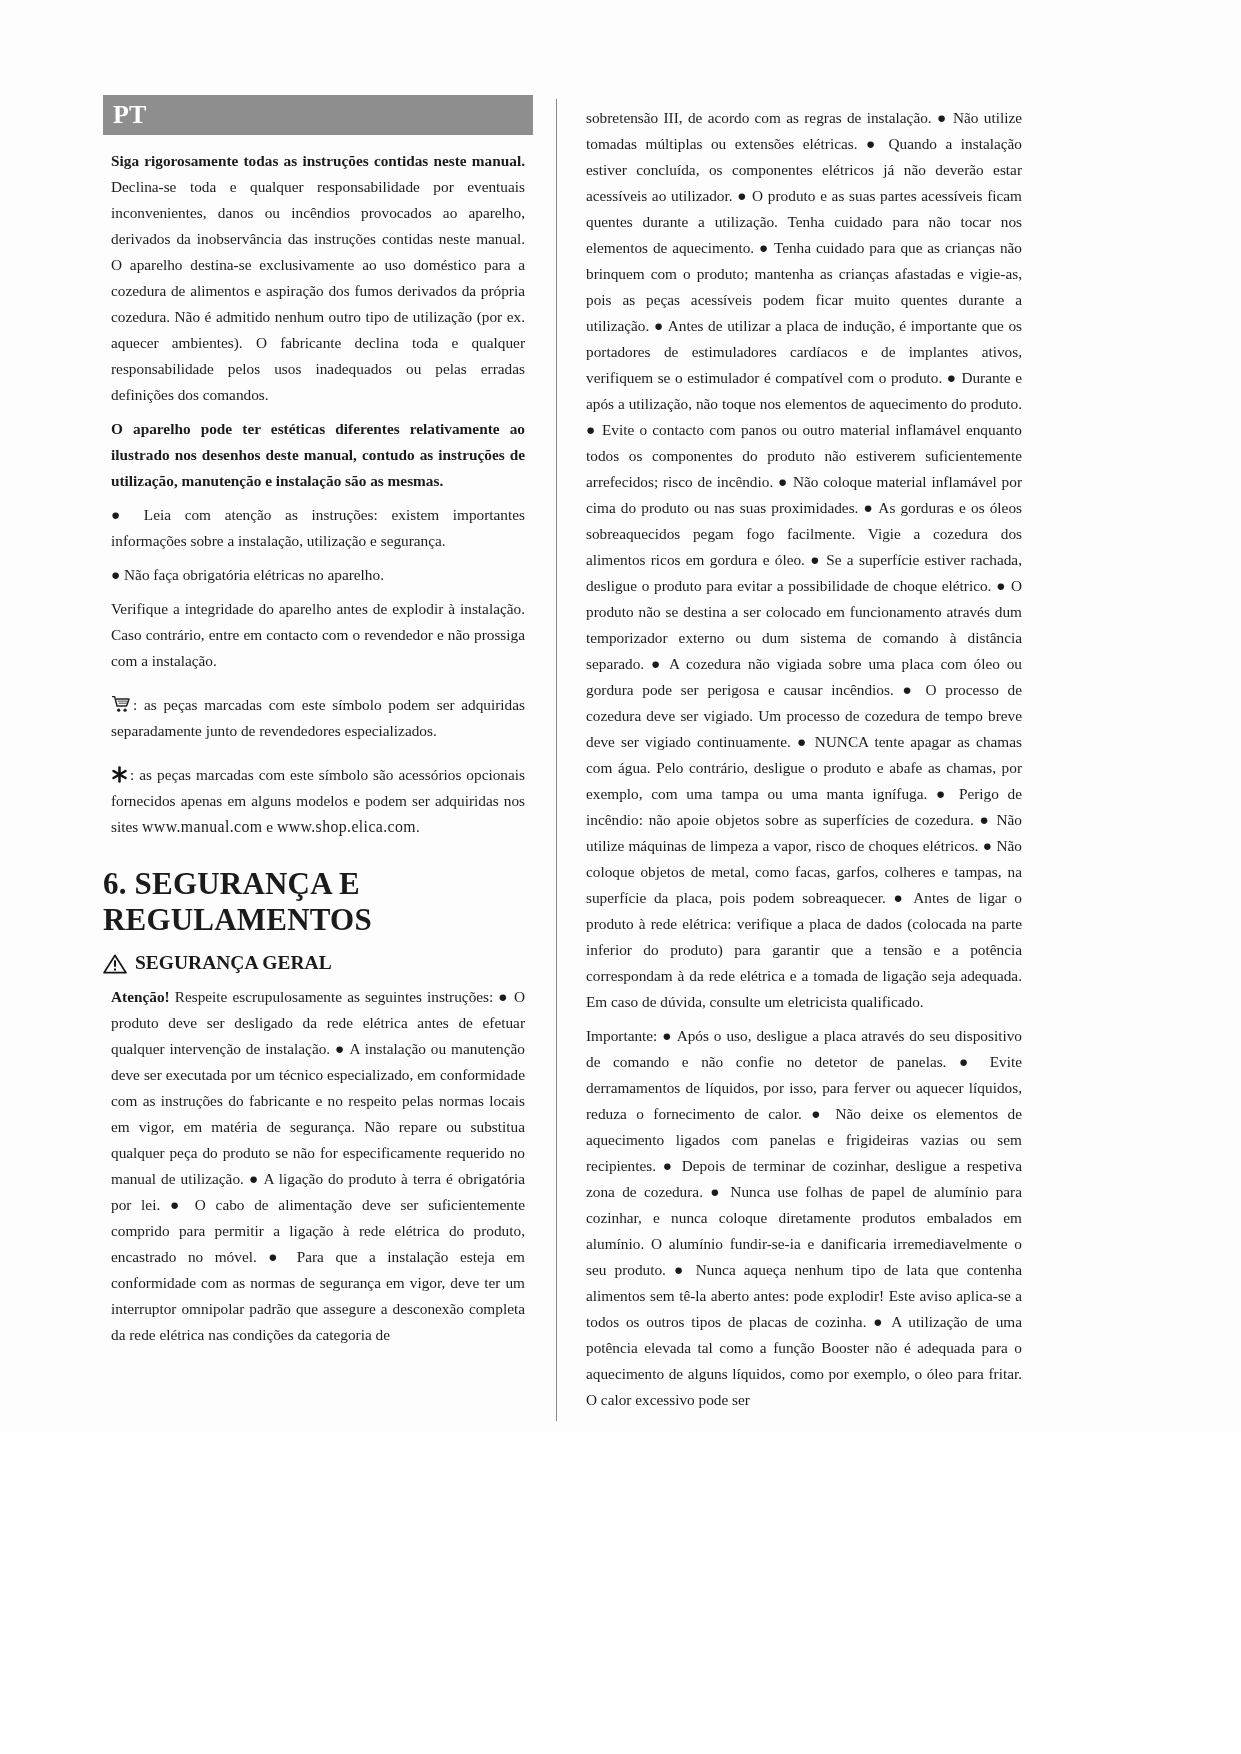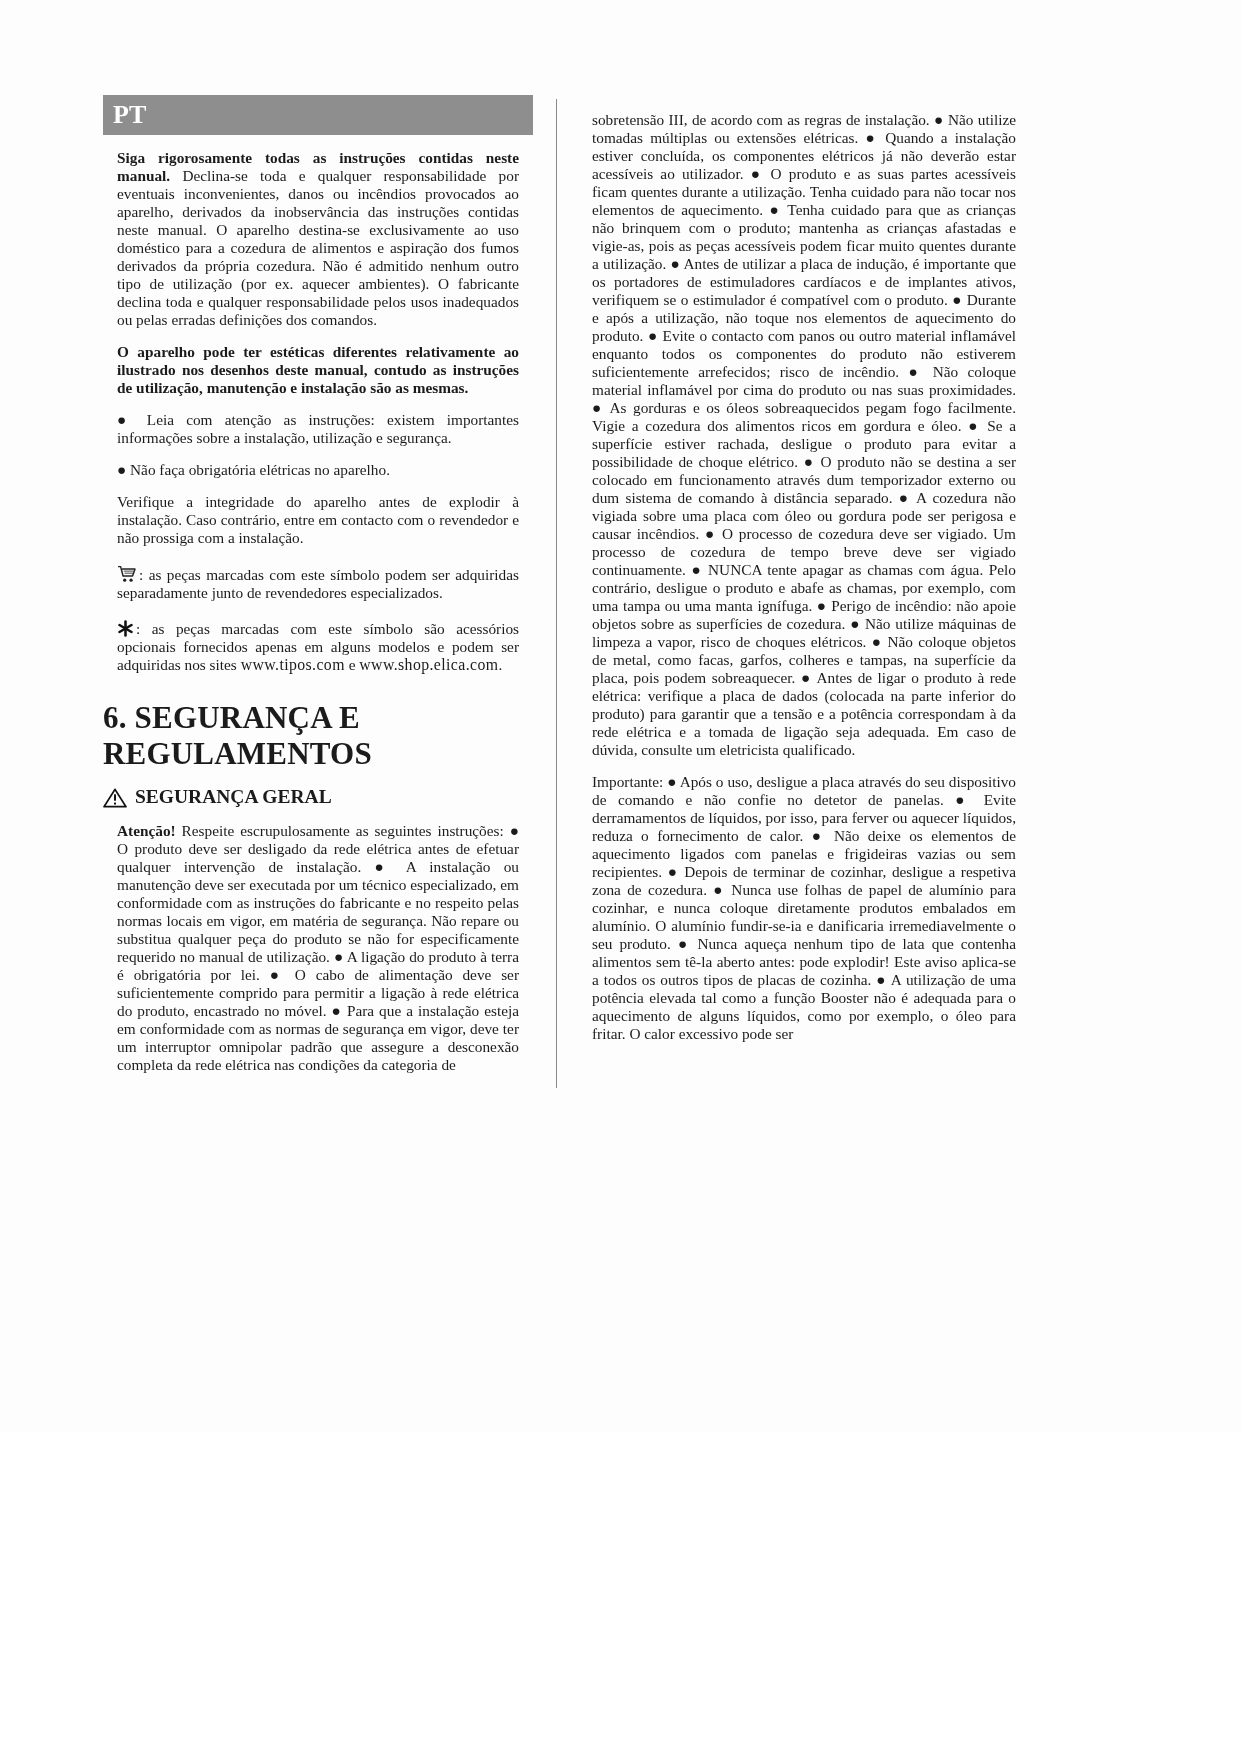--- a/index.html
+++ b/index.html
@@ -33,24 +33,24 @@
     height: 40px;
     line-height: 40px;
     color: #ffffff;
     font-size: 26px;
     font-weight: bold;
     padding-left: 10px;
     margin-bottom: 13px;
     box-sizing: border-box;
   }
   p.p {
-    margin: 14px;
+    margin: 8px;
     text-align: justify;
     font-size: 15.3px;
-    line-height: 18px;
+    line-height: 26px;
   }
   .b { font-weight: bold; }
   p.sym {
     margin-top: 18px;
   }
   .inline-icon {
     vertical-align: -3px;
     margin-right: 2px;
   }
   h1.section-title {
@@ -112,21 +112,21 @@
           <circle cx="17" cy="18.5" r="2" fill="#222222"></circle>
         </svg><span>: as peças marcadas com este símbolo podem ser adquiridas separadamente junto de revendedores especializados.</span></p>
 
       <p class="p sym">
         <svg class="inline-icon" viewBox="0 0 20 20" width="17" height="17" aria-hidden="true">
           <g stroke="#111111" stroke-width="3" stroke-linecap="round">
             <line x1="10" y1="1.8" x2="10" y2="18.2"></line>
             <line x1="2.9" y1="5.9" x2="17.1" y2="14.1"></line>
             <line x1="2.9" y1="14.1" x2="17.1" y2="5.9"></line>
           </g>
-        </svg><span>: as peças marcadas com este símbolo são acessórios opcionais fornecidos apenas em alguns modelos e podem ser adquiridas nos sites </span><span class="url">www.tipos.com</span><span> e </span><span class="url">www.shop.elica.com</span><span>.</span></p>
+        </svg><span>: as peças marcadas com este símbolo são acessórios opcionais fornecidos apenas em alguns modelos e podem ser adquiridas nos sites </span><span class="url">www.manual.com</span><span> e </span><span class="url">www.shop.elica.com</span><span>.</span></p>
 
       <h1 class="section-title">6. SEGURANÇA E REGULAMENTOS</h1>
 
       <h2 class="subsection-title">
         <svg viewBox="0 0 26 22" width="24" height="20" aria-hidden="true">
           <path d="M13 1.5 L25 20.5 H1 Z" fill="none" stroke="#111111" stroke-width="2" stroke-linejoin="round"></path>
           <rect x="11.9" y="7" width="2.2" height="7" fill="#111111"></rect>
           <rect x="11.9" y="16" width="2.2" height="2.2" fill="#111111"></rect>
         </svg>
         <span>SEGURANÇA GERAL</span>

